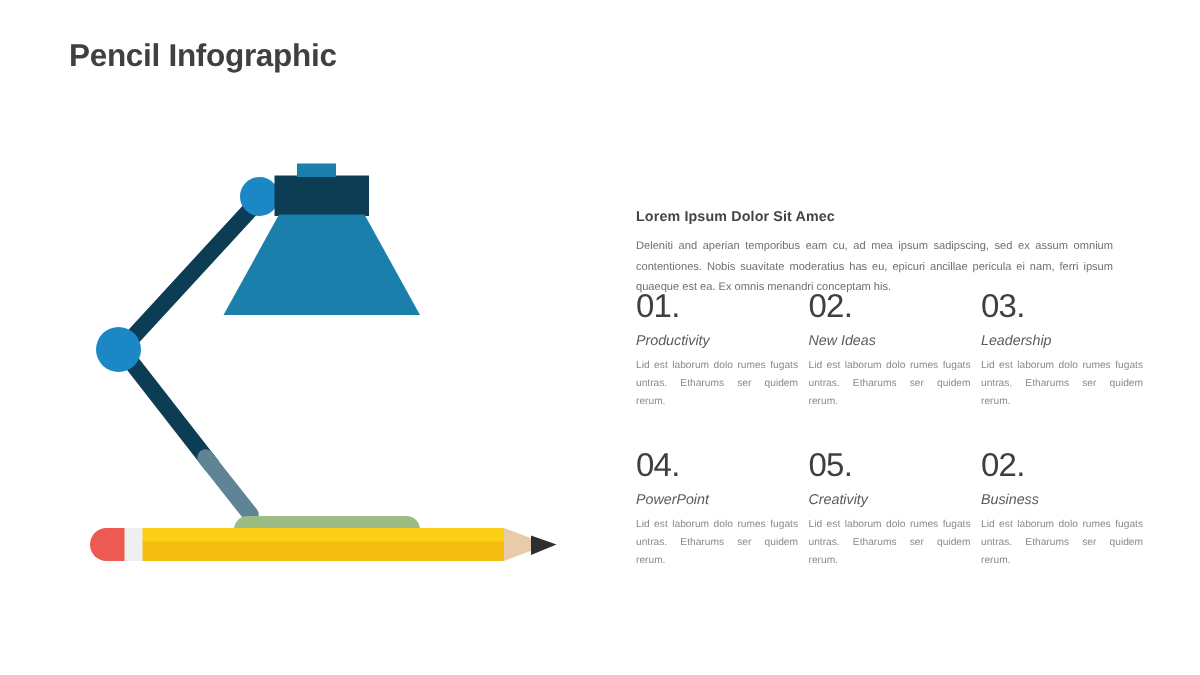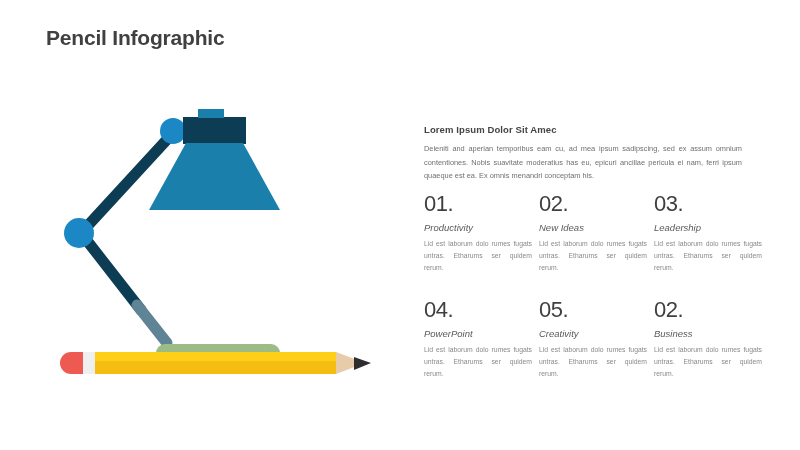--- a/index.html
+++ b/index.html
@@ -18,21 +18,21 @@
   }
   .subtitle{
     font-size:8px;color:#b9b9b9;margin-top:9px;letter-spacing:0.1px;
   }
 
   
   .art{position:absolute;left:55px;top:105px;width:330px;height:285px;}
   .art svg{display:block;}
 
   
-  .content{position:absolute;left:424px;top:124px;width:340px;}
+  .content{position:absolute;left:424px;top:139px;width:340px;}
   .lead-title{
     font-size:9.5px;font-weight:bold;color:#444;margin:0 0 7px 0;
     letter-spacing:0.1px;
   }
   .lead-body{
     font-size:7.4px;color:#6f6f6f;line-height:1.85;
     text-align:justify;margin:0;width:318px;
   }
 
   

